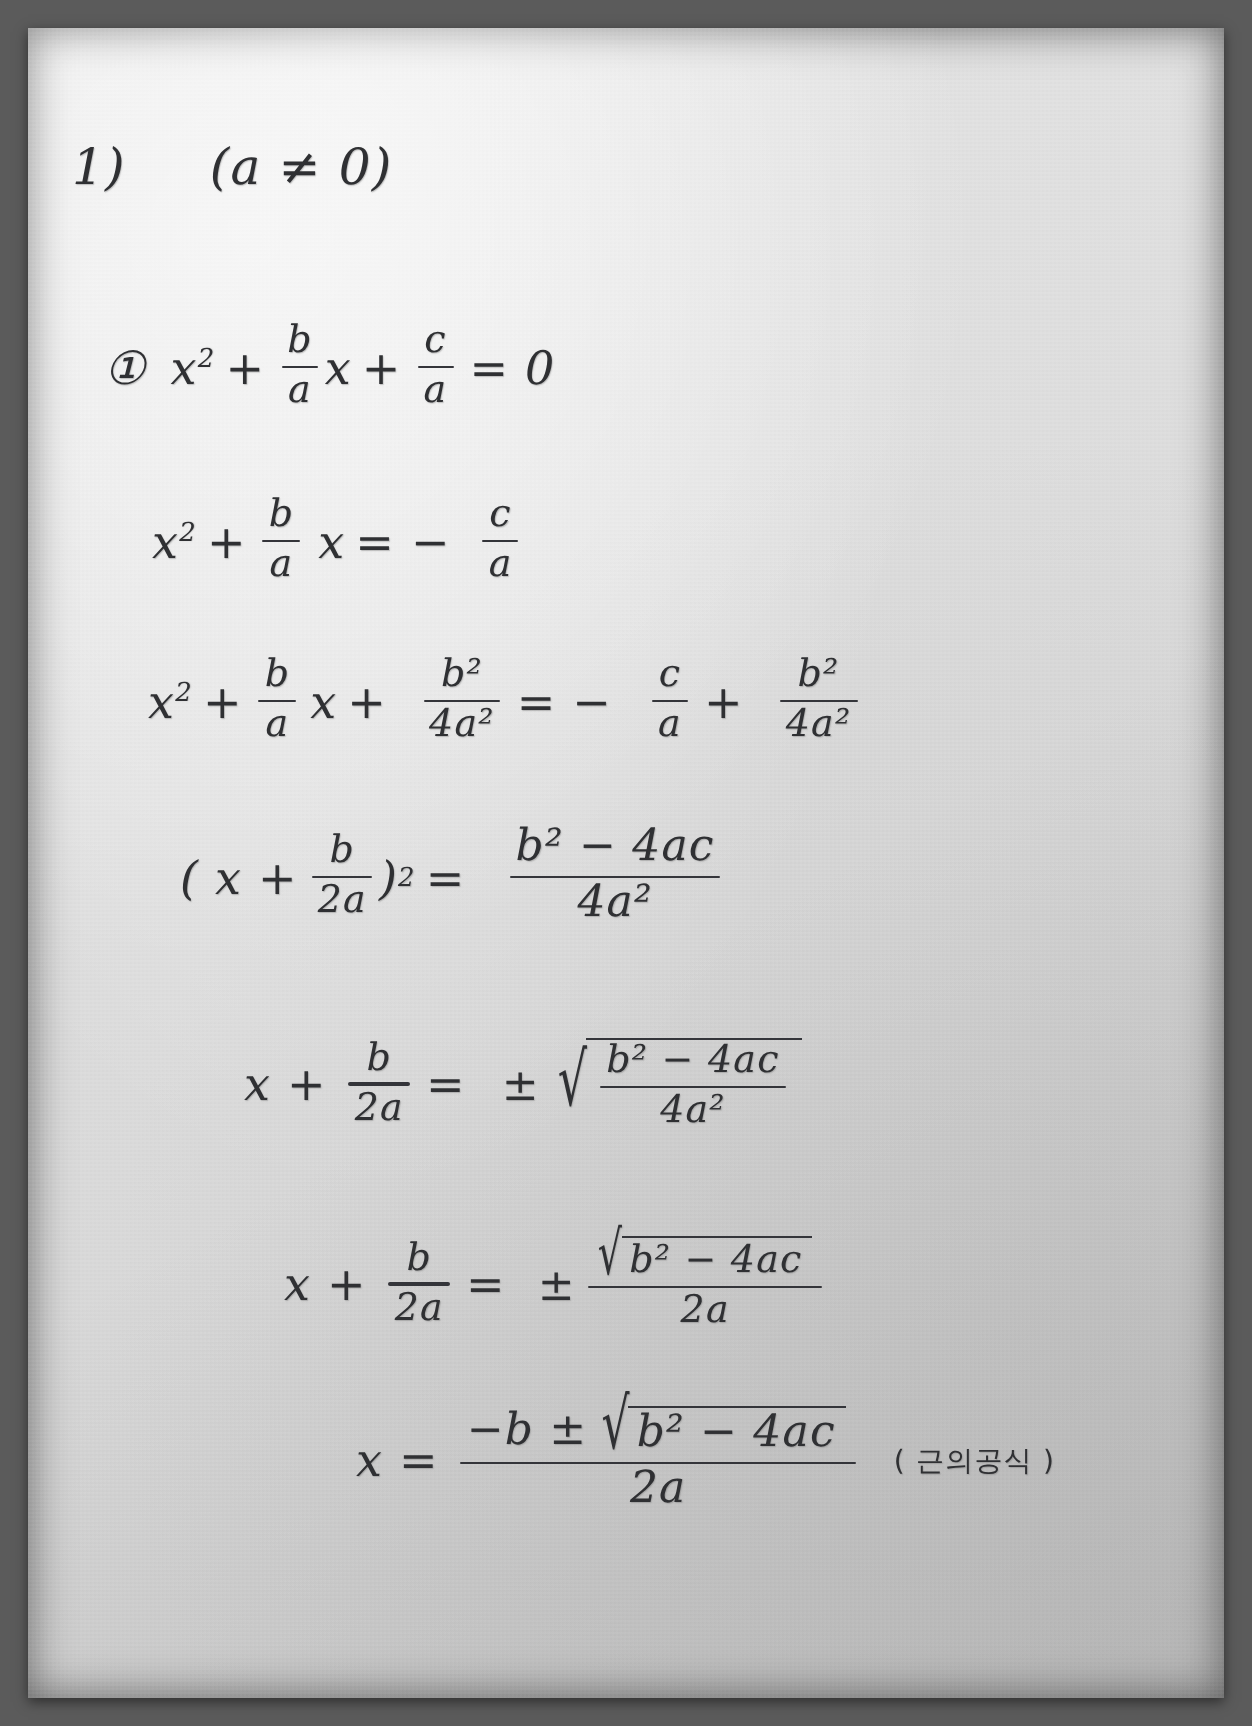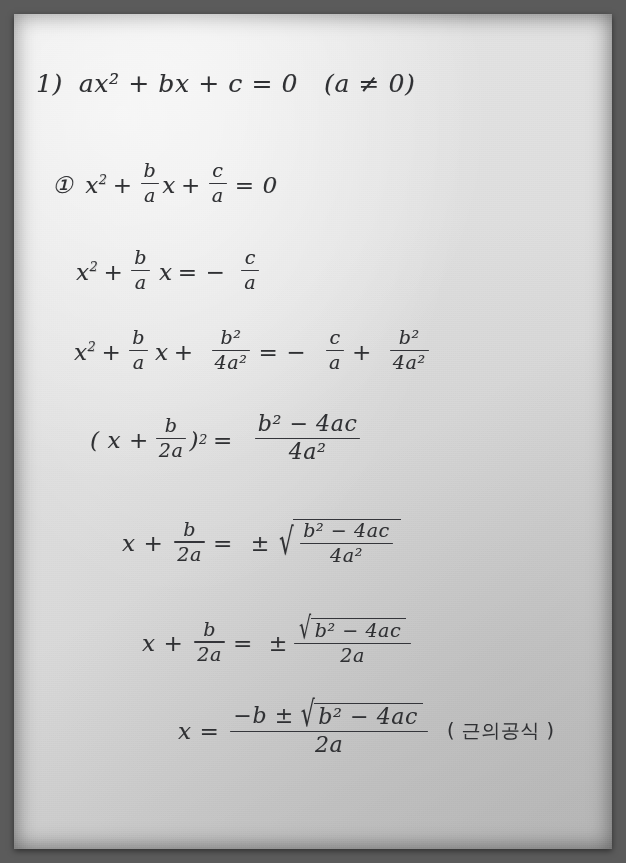--- a/index.html
+++ b/index.html
@@ -88,34 +88,33 @@
     border-top: 1.7px solid #34353a;
     padding: 2px 5px 0 4px;
     display: flex; align-items: center;
   }
 
   .eq { padding: 0 5px; }
   .pm { font-size: 22px; padding: 0 3px; }
   .row { display: flex; align-items: center; }
 
   .kor { font-family: "DejaVu Sans", sans-serif; font-style: normal; }
-  .note { font-size: 19px; }
+  .note { font-size: 14px; }
 </style>
 </head>
 <body>
 
 <div id="sheet">
   <div id="grain"></div>
   <div id="shadeTL"></div>
   <div id="shadeBR"></div>
 
   <div class="ink hand line row" style="left:22px; top:55px; font-size:25px;">
     <span>1)</span>
     <span style="width:16px"></span>
-    <span>ax² + bx + c = 0</span>
     <span style="width:26px"></span>
     <span>(a ≠ 0)</span>
   </div>
 
   <div class="ink hand line row" style="left:38px; top:148px;">
     <span>①</span>
     <span style="width:12px"></span>
     <span><span>x</span><span class="sub">2</span></span>
     <span class="eq">+</span>
     <span class="frac small">

